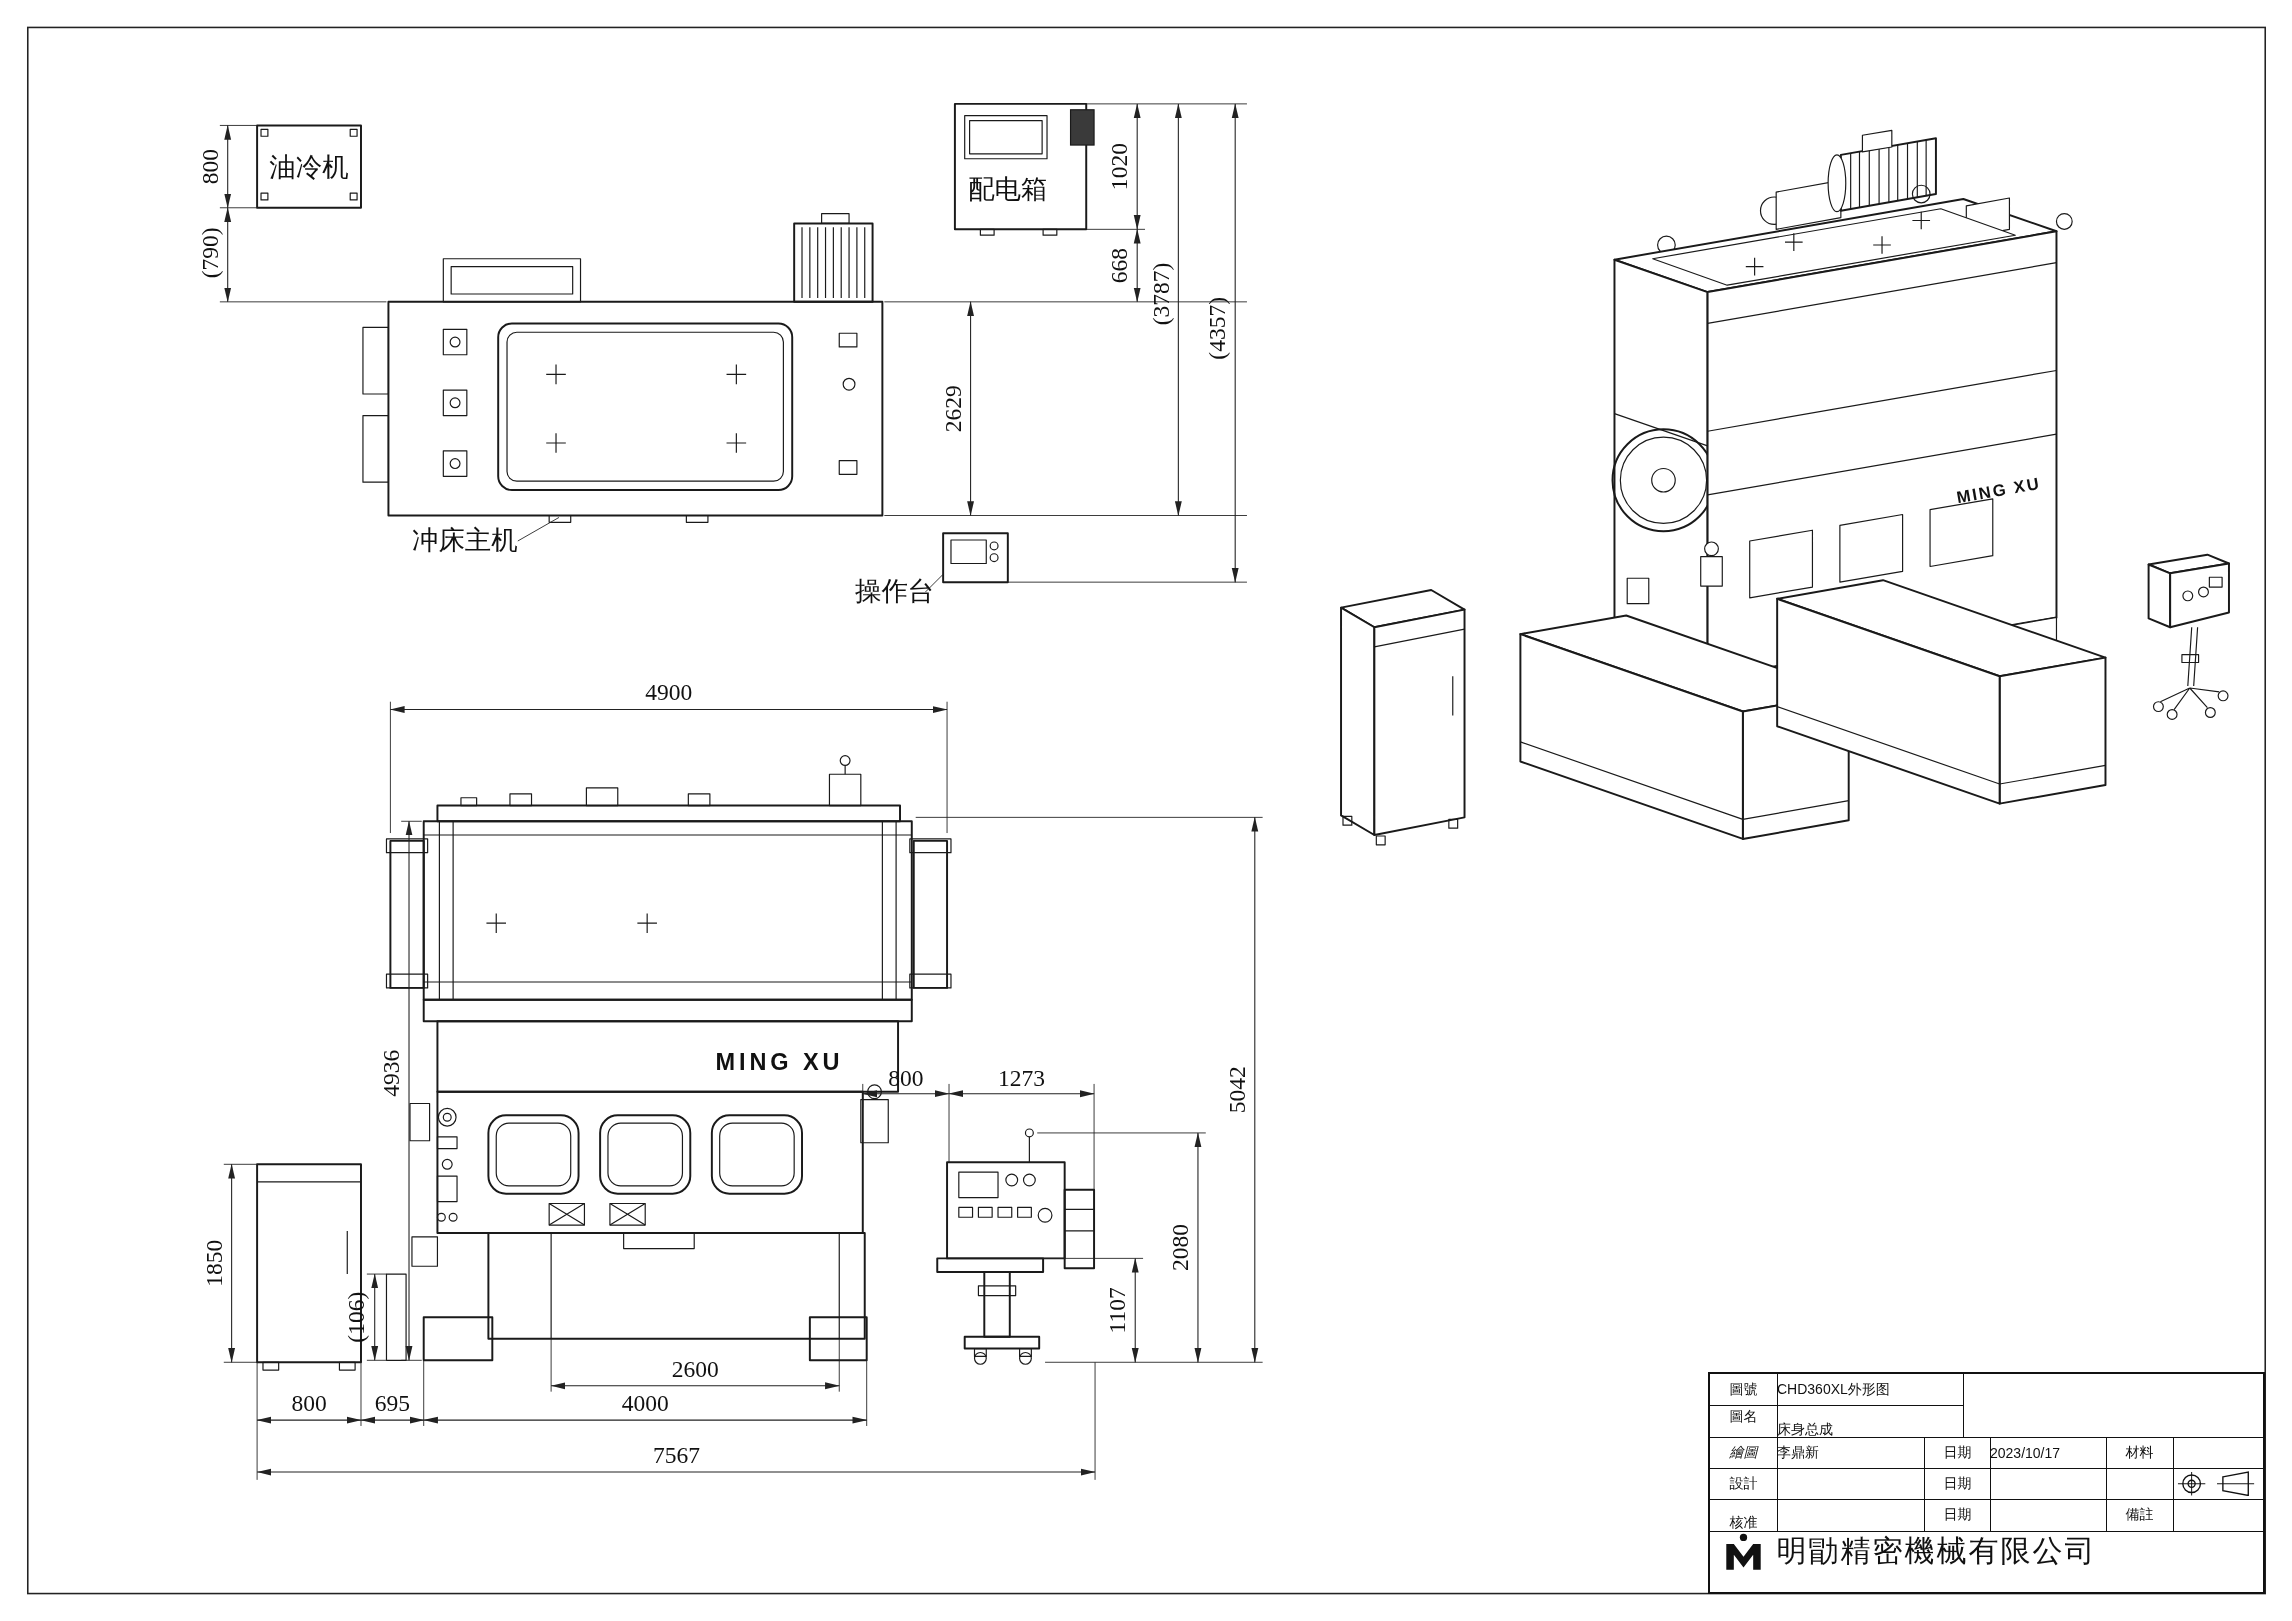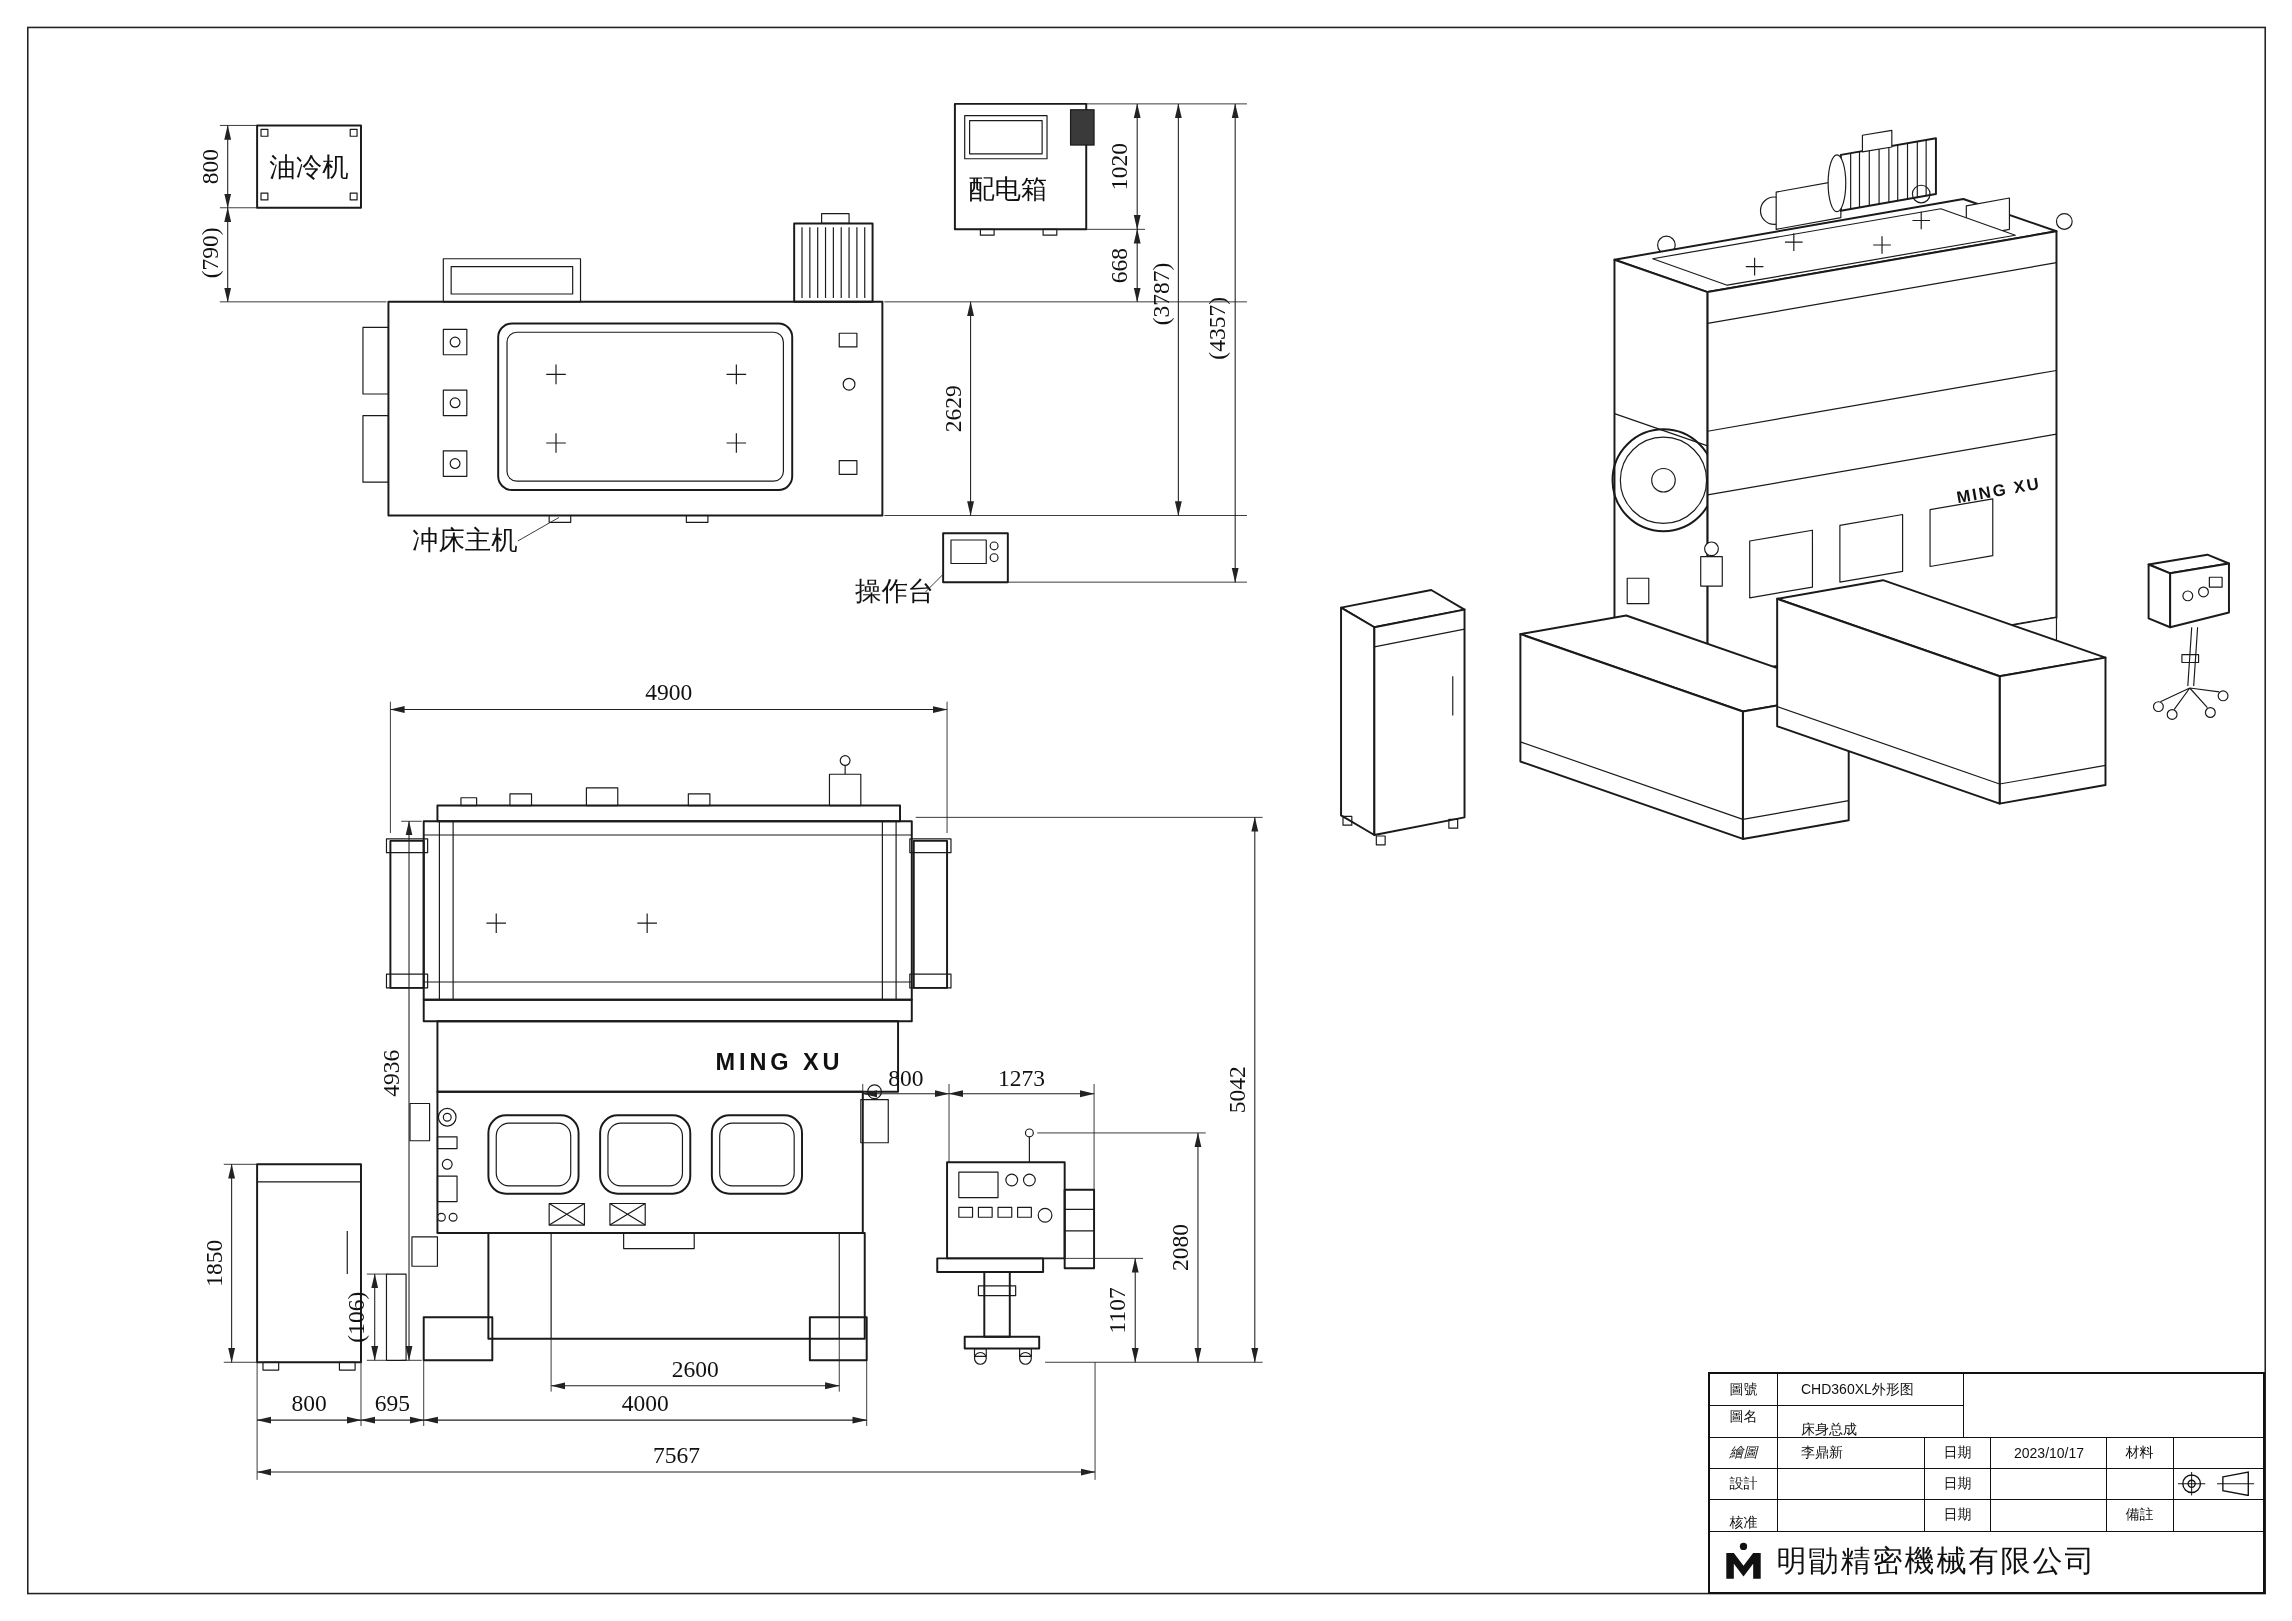--- a/index.html
+++ b/index.html
@@ -18,23 +18,23 @@
   .brand{font-family:"Liberation Sans",sans-serif;font-weight:bold;fill:#111;text-anchor:middle;}
 
   
   .tb{position:absolute;left:1708px;top:1372px;width:557px;height:222px;background:#fff;
       border:2.2px solid #111;box-sizing:border-box;color:#111;}
   .tb .hline{position:absolute;height:0;border-top:1.4px solid #111;}
   .tb .vline{position:absolute;width:0;border-left:1.4px solid #111;}
   .tb .cell{position:absolute;display:flex;align-items:center;font-size:14px;box-sizing:border-box;
             white-space:nowrap;overflow:hidden;}
   .tb .cc{justify-content:center;}
-  .tb .lc{padding-left:24px;}
+  .tb .lc{padding-left:0;}
   .tb .bottomrow{position:absolute;left:0;top:157px;width:457px;height:61px;display:flex;
-                 align-items:center;padding-left:11.8px;gap:11.8px;box-sizing:border-box;}
+                 padding-left:11.8px;gap:11.8px;box-sizing:border-box;}
   .tb .company{font-size:30px;letter-spacing:2px;font-weight:500;}
 </style>
 </head>
 <body>
 
 <div class="sheet">
 
 <svg width="2293" height="1621" viewBox="0 0 2339 1654">
   <defs>
     <marker id="arr" markerWidth="15" markerHeight="9" refX="14.5" refY="4.5" orient="auto-start-reverse" markerUnits="userSpaceOnUse">

